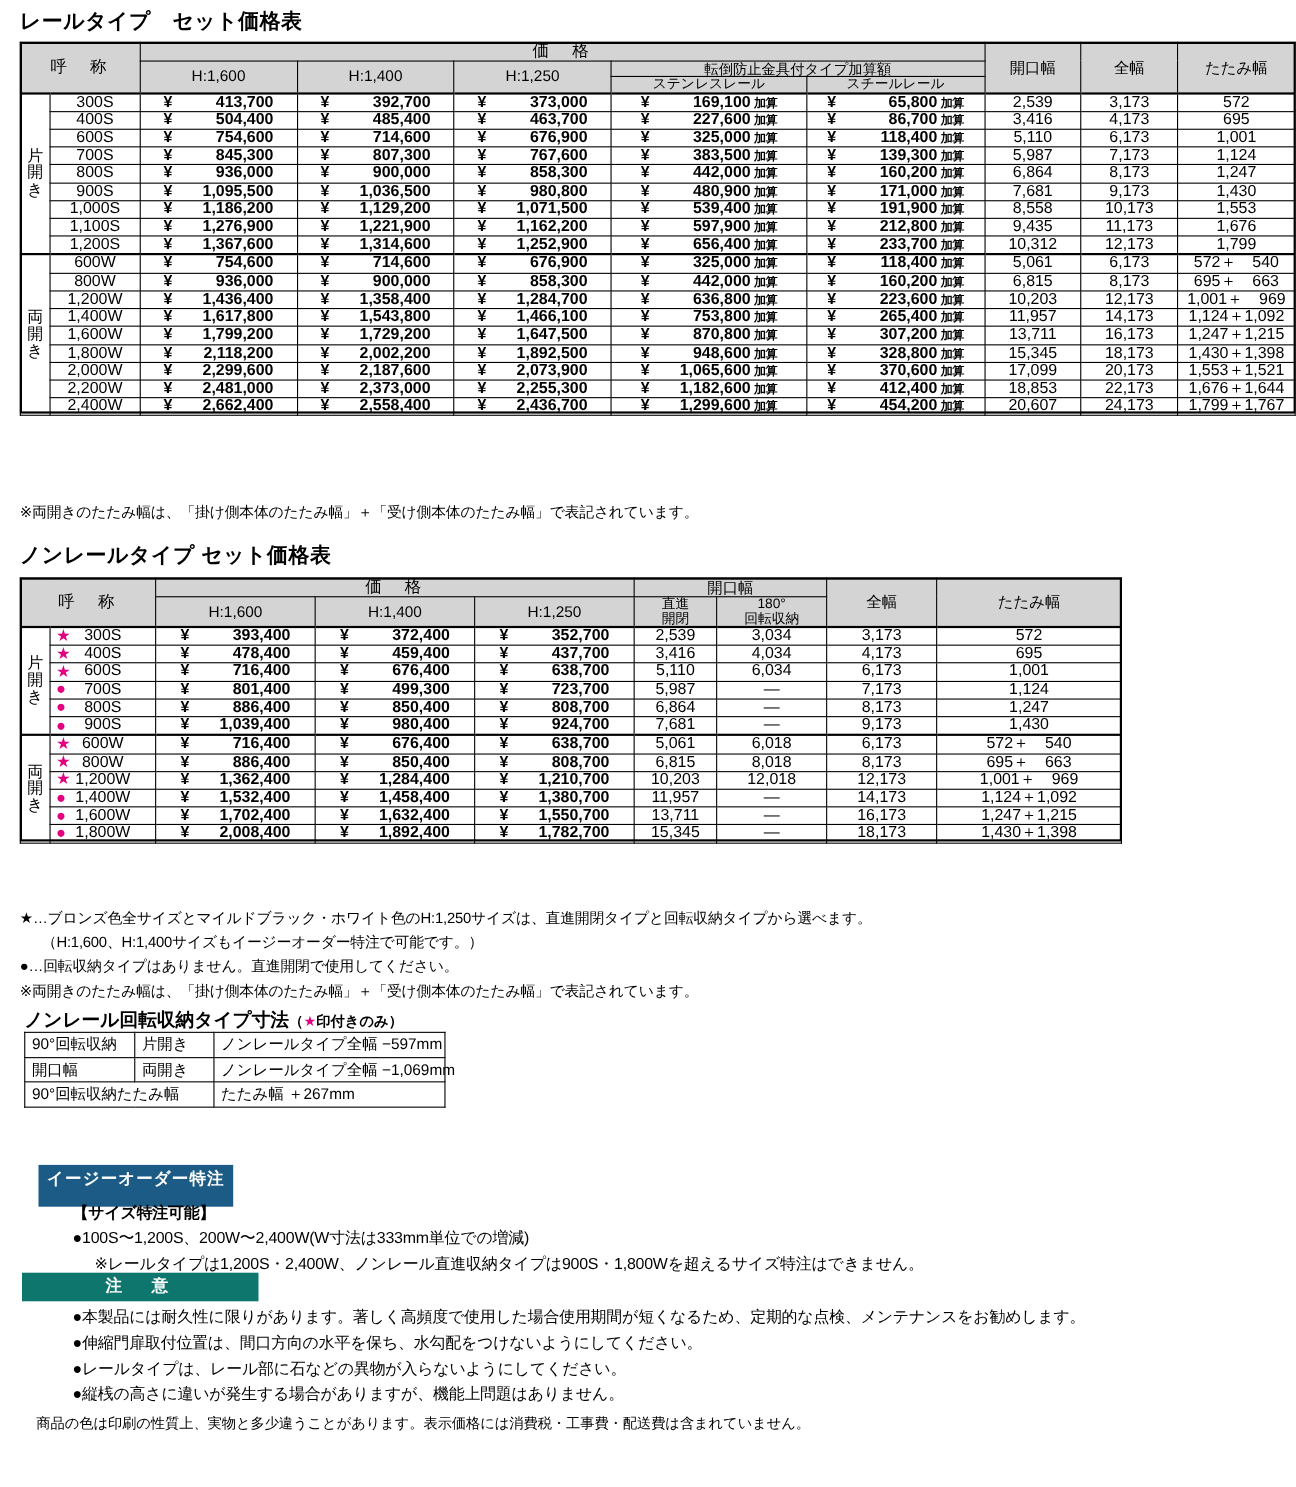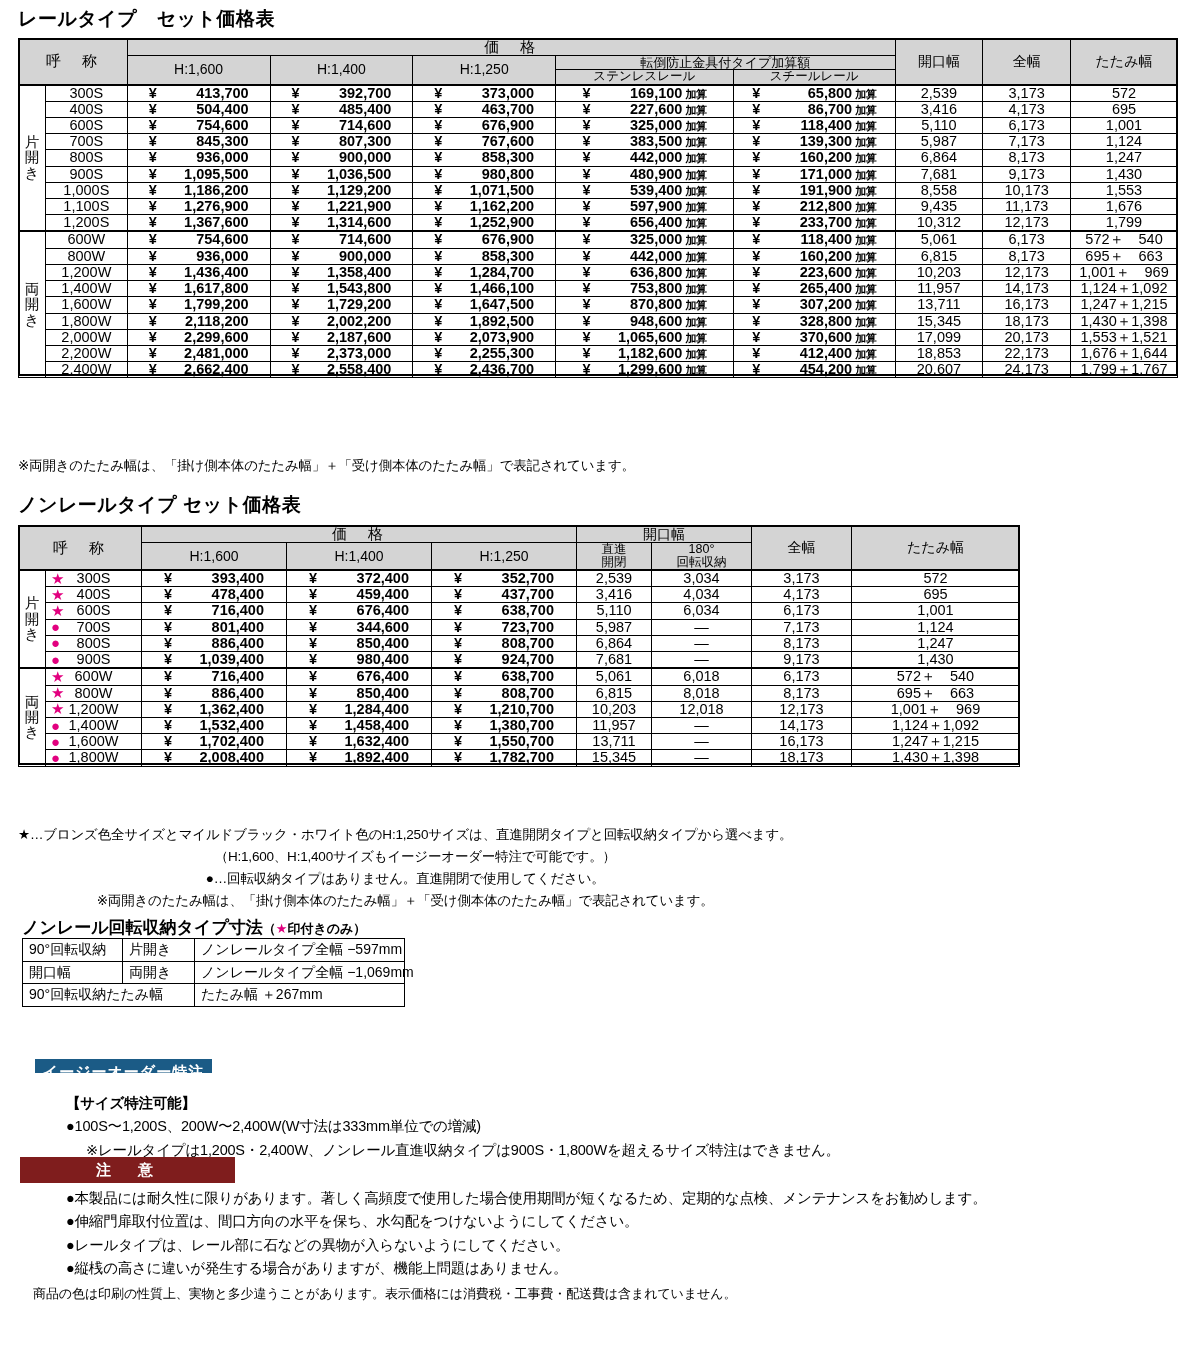--- a/index.html
+++ b/index.html
@@ -112,21 +112,21 @@
 
   
   .note {
     position: absolute;
     font-size: 13.5px;
     line-height: 1.5;
     letter-spacing: -0.2px;
     white-space: nowrap;
   }
   .note-block { position: absolute; }
-  .note-block div { font-size: 13.5px; line-height: 1.62; white-space: nowrap; letter-spacing: -0.2px; text-align: center; }
+  .note-block div { font-size: 13.5px; line-height: 1.62; white-space: nowrap; letter-spacing: -0.2px; }
 
   
   .dimtitle { position: absolute; font-size: 17px; font-weight: bold; white-space: nowrap; }
   .dimtitle .small { font-size: 13px; font-weight: bold; }
   .dimtitle .pink { color: #e2007f; }
   table.dim {
     position: absolute;
     border-collapse: collapse;
     table-layout: fixed;
     background: #fff;
@@ -145,21 +145,21 @@
   .badge {
     position: absolute;
     color: #ffffff;
     font-weight: bold;
     font-size: 15px;
     text-align: center;
     letter-spacing: 1px;
     line-height: 26px;
   }
   .badge.blue { background: #1b5b86; }
-  .badge.red  { background: #7f1d1d; }
+  .badge.red  { background: #0f766e; }
 
   .blk {
     position: absolute;
     font-size: 14.5px;
     line-height: 1.62;
     white-space: nowrap;
     letter-spacing: -0.2px;
     margin-left: 48px;
   }
   .blk .b { font-weight: bold; }
@@ -837,21 +837,21 @@
             <td class="dim-cell">1,001</td>
           </tr>
           <tr>
             <td class="marked"><span class="mk">●</span>700S</td>
             <td class="price-cell"><span class="pwrap">
                 <span class="y">¥</span>
                 <span class="v">801,400</span>
               </span></td>
             <td class="price-cell"><span class="pwrap">
                 <span class="y">¥</span>
-                <span class="v">344,600</span>
+                <span class="v">499,300</span>
               </span></td>
             <td class="price-cell"><span class="pwrap">
                 <span class="y">¥</span>
                 <span class="v">723,700</span>
               </span></td>
             <td class="dim-cell">5,987</td>
             <td class="dim-cell">—</td>
             <td class="dim-cell">7,173</td>
             <td class="dim-cell">1,124</td>
           </tr>
@@ -1049,21 +1049,21 @@
           <td class="c">両開き</td>
           <td class="l">ノンレールタイプ全幅 −1,069mm</td>
         </tr>
         <tr>
           <td class="c" colspan="2">90°回転収納たたみ幅</td>
           <td class="l">たたみ幅 ＋267mm</td>
         </tr>
       </tbody>
   </table>
 
-  <div class="badge blue" style="left:35px; top:1059px; width:177px; height:14px;">イージーオーダー特注</div>
+  <div class="badge blue" style="left:35px; top:1059px; width:177px; height:38px;">イージーオーダー特注</div>
   <div class="blk" style="left:18px; top:1092px;">
     <div class="b">【サイズ特注可能】</div>
     <div>●100S〜1,200S、200W〜2,400W(W寸法は333mm単位での増減)</div>
     <div style="padding-left:20px;">※レールタイプは1,200S・2,400W、ノンレール直進収納タイプは900S・1,800Wを超えるサイズ特注はできません。</div>
   </div>
 
   <div class="badge red" style="left:20px; top:1157px; width:215px; height:26px; letter-spacing:6px;">注　意</div>
   <div class="blk" style="left:18px; top:1187px;" id="caution-lines">
       <div>●本製品には耐久性に限りがあります。著しく高頻度で使用した場合使用期間が短くなるため、定期的な点検、メンテナンスをお勧めします。</div>
       <div>●伸縮門扉取付位置は、間口方向の水平を保ち、水勾配をつけないようにしてください。</div>

